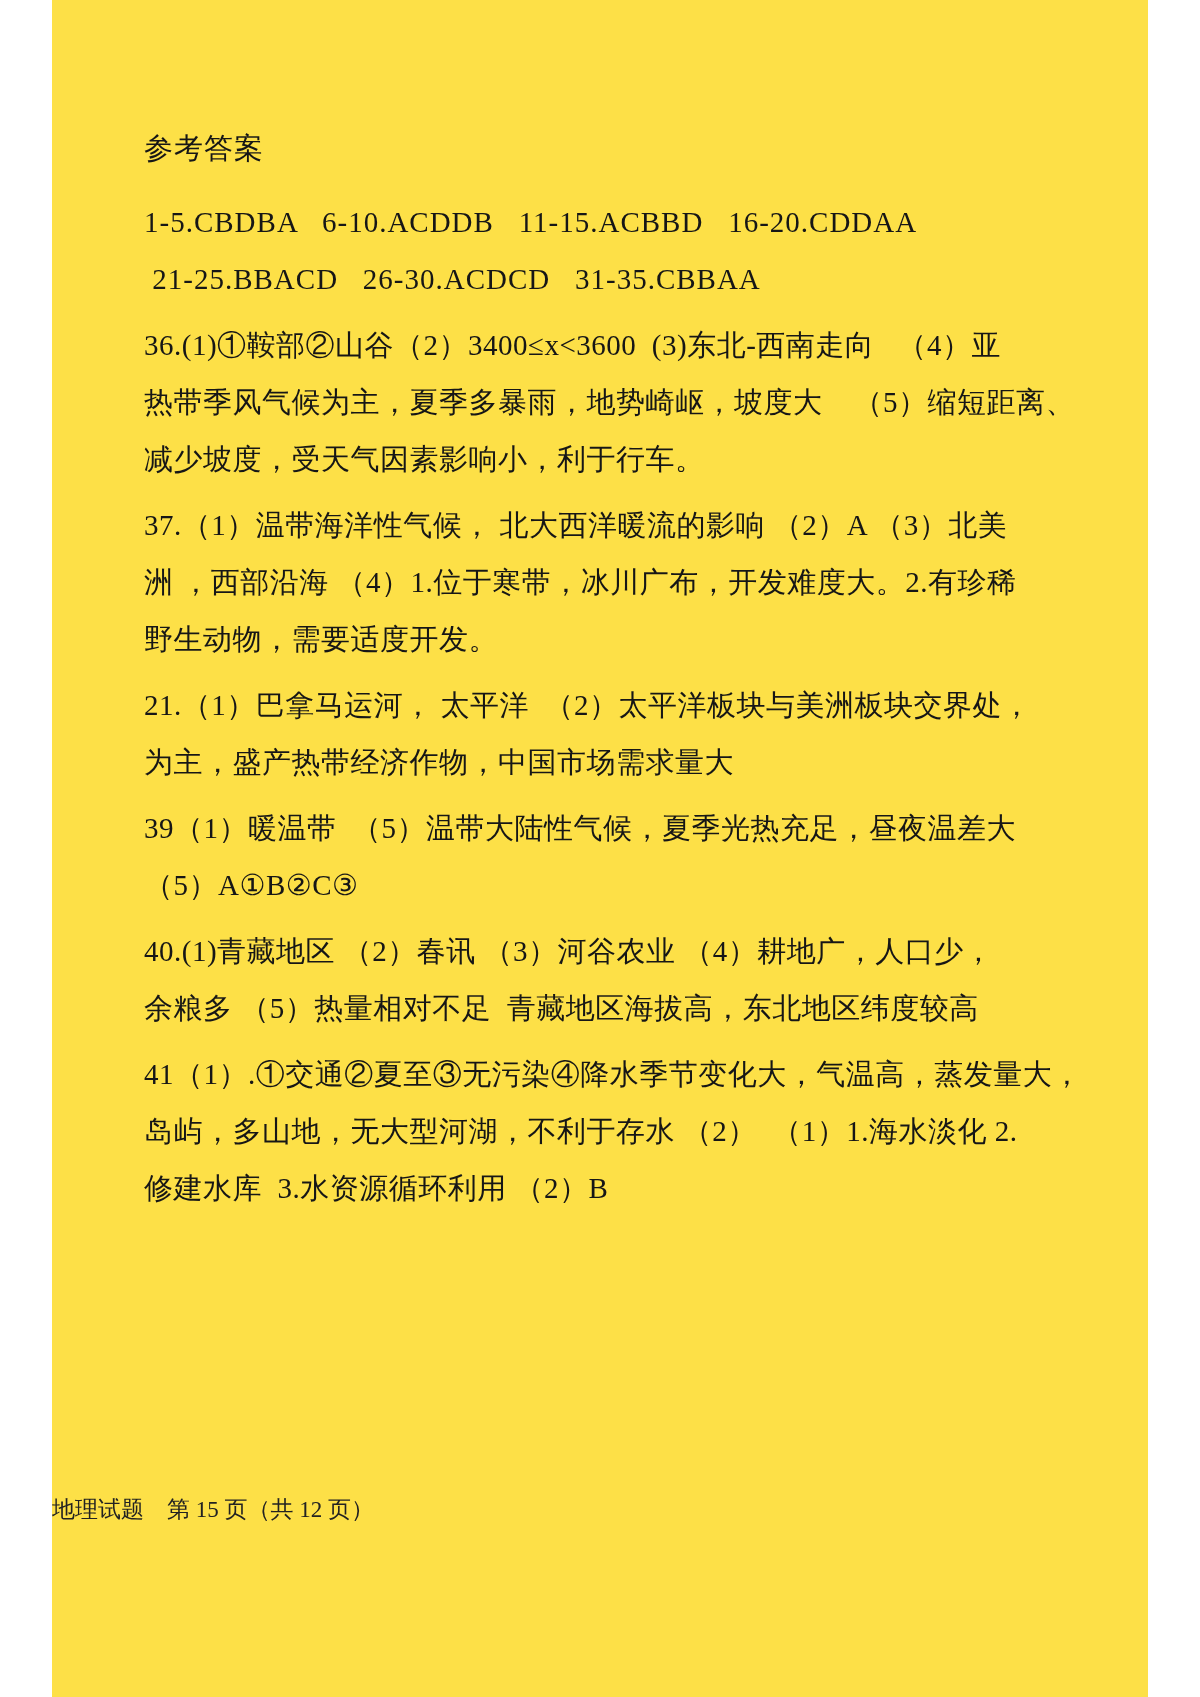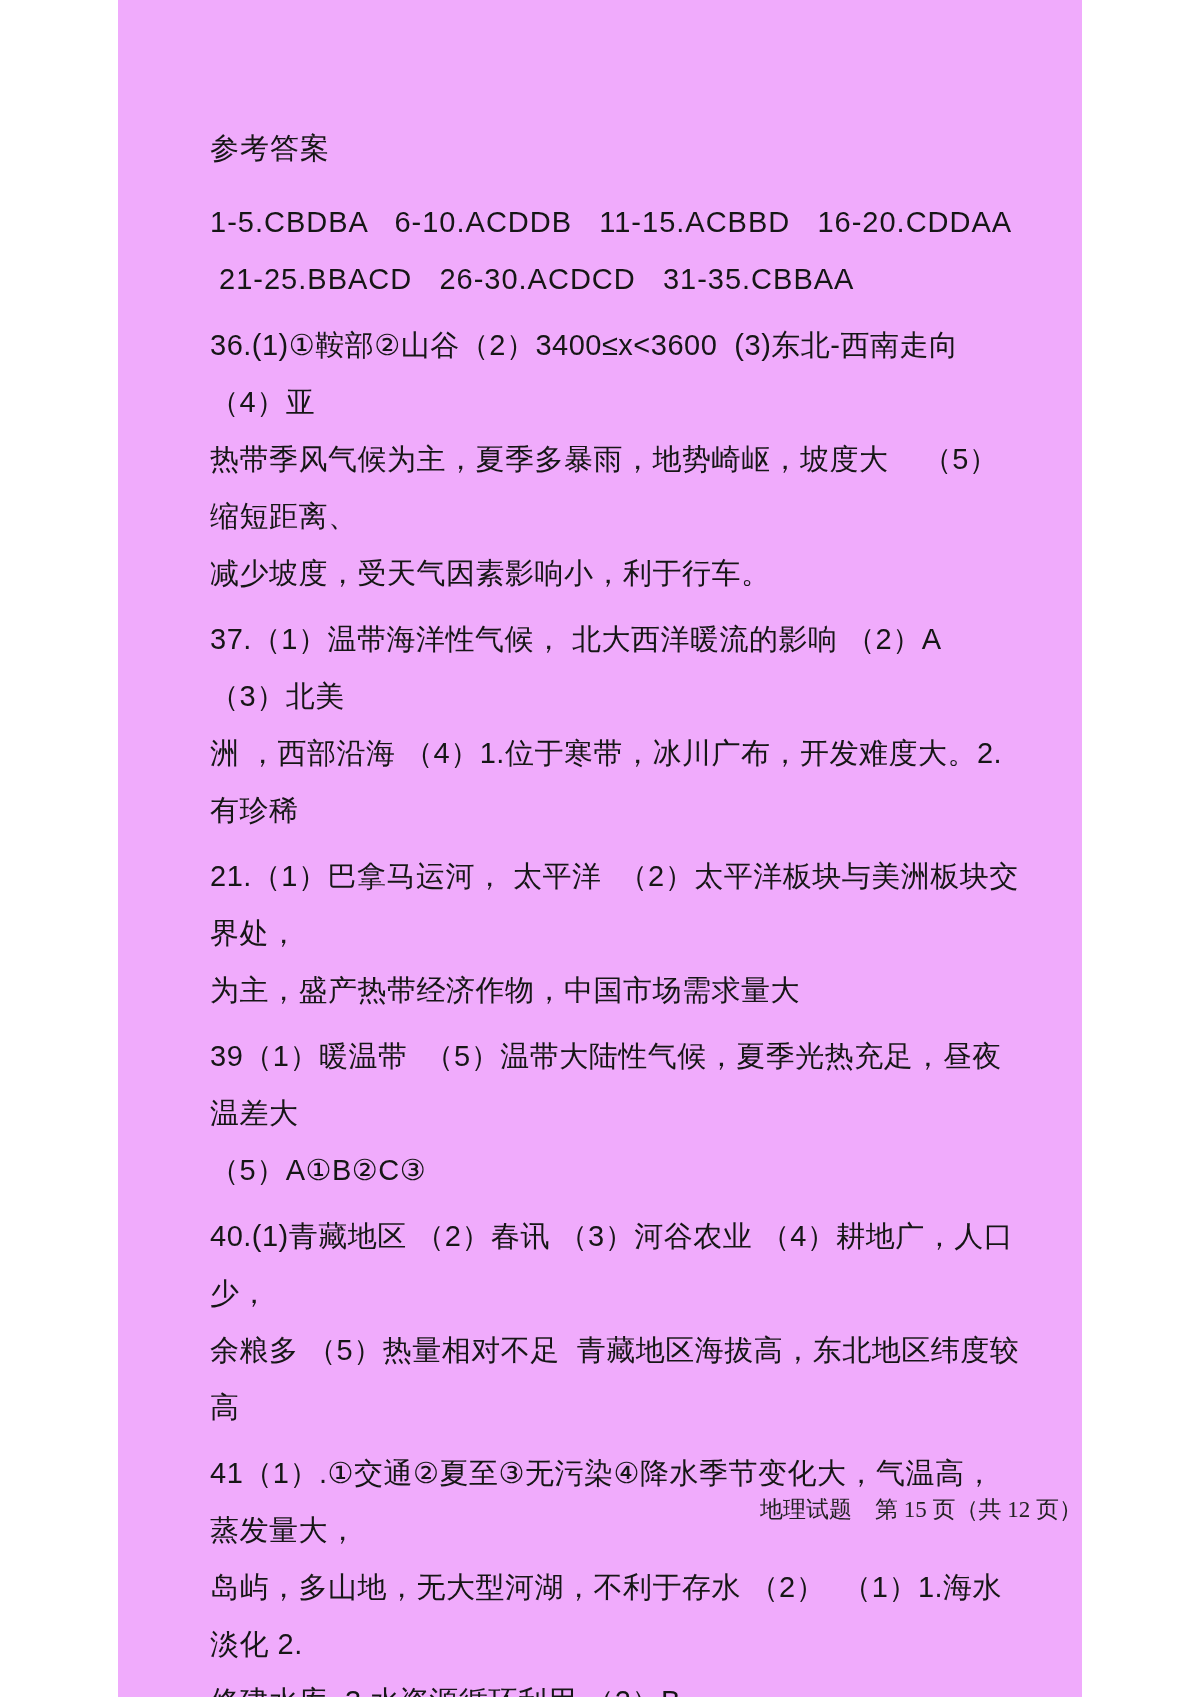--- a/index.html
+++ b/index.html
@@ -2,53 +2,54 @@
 <html><head>
 <meta charset="utf-8">
 <style>
   * { margin: 0; padding: 0; box-sizing: border-box; }
   html, body {
     background: #ffffff;
     font-family: "Liberation Sans", "DejaVu Sans", sans-serif;
   }
   .page {
     position: relative;
-    width: 964px;
+    width: 1096px;
     height: 1697px;
     margin: 0 auto;
-    background: #f0abfc;
+    background: #fde047;
     color: #161616;
     padding: 128px 62px 0 92px;
     overflow: hidden;
   }
   .title {
     font-size: 29px;
     font-weight: 500;
     line-height: 40px;
     margin-bottom: 26px;
     letter-spacing: 1px;
   }
   .para {
     margin-bottom: 9px;
+    font-family: Liberation Serif, serif;
   }
   .line {
     font-size: 29px;
     line-height: 57px;
     white-space: pre-wrap;
     letter-spacing: 0.5px;
   }
   .mc .line {
     letter-spacing: 1px;
   }
   .footer {
     position: absolute;
     top: 1494px;
     left: 0;
     right: 0;
-    text-align: right;
+    text-align: left;
     font-family: "Liberation Serif", "DejaVu Serif", serif;
     font-size: 23px;
     color: #222222;
     white-space: pre-wrap;
   }
 </style>
 </head>
 <body>
 
 <div class="page">
@@ -62,20 +63,21 @@
 
   <div class="para">
     <div class="line">36.(1)①鞍部②山谷（2）3400≤x&lt;3600  (3)东北-西南走向   （4）亚</div>
     <div class="line">热带季风气候为主，夏季多暴雨，地势崎岖，坡度大    （5）缩短距离、</div>
     <div class="line">减少坡度，受天气因素影响小，利于行车。</div>
   </div>
 
   <div class="para">
     <div class="line">37.（1）温带海洋性气候， 北大西洋暖流的影响 （2）A （3）北美</div>
     <div class="line">洲 ，西部沿海 （4）1.位于寒带，冰川广布，开发难度大。2.有珍稀</div>
+    <div class="line">野生动物，需要适度开发。</div>
   </div>
 
   <div class="para">
     <div class="line">21.（1）巴拿马运河， 太平洋  （2）太平洋板块与美洲板块交界处，</div>
     <div class="line">为主，盛产热带经济作物，中国市场需求量大</div>
   </div>
 
   <div class="para">
     <div class="line">39（1）暖温带  （5）温带大陆性气候，夏季光热充足，昼夜温差大</div>
     <div class="line">（5）A①B②C③</div>

